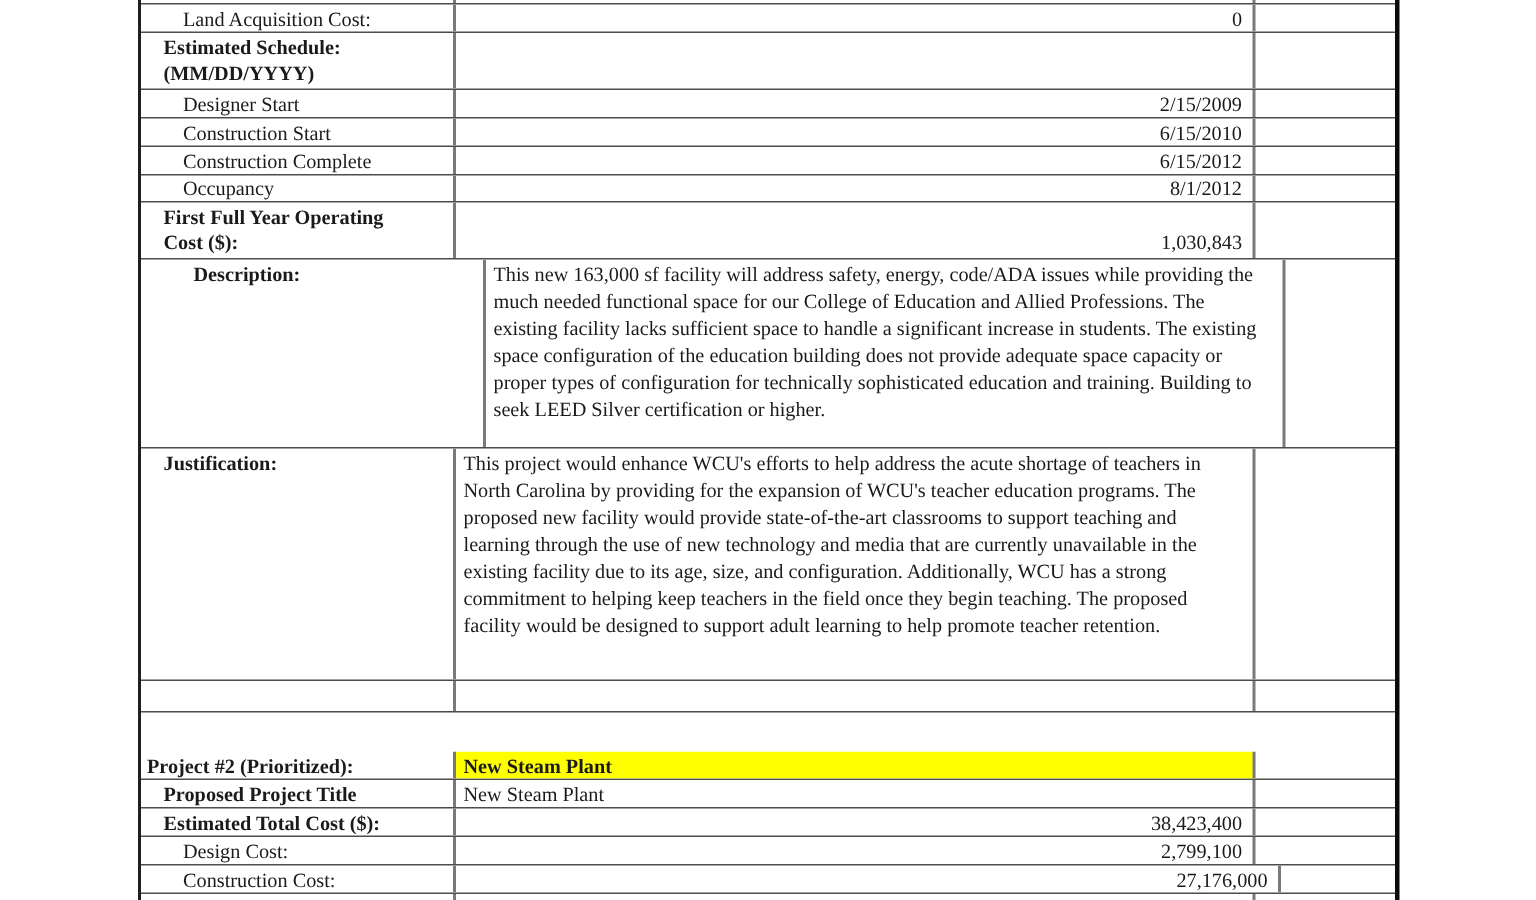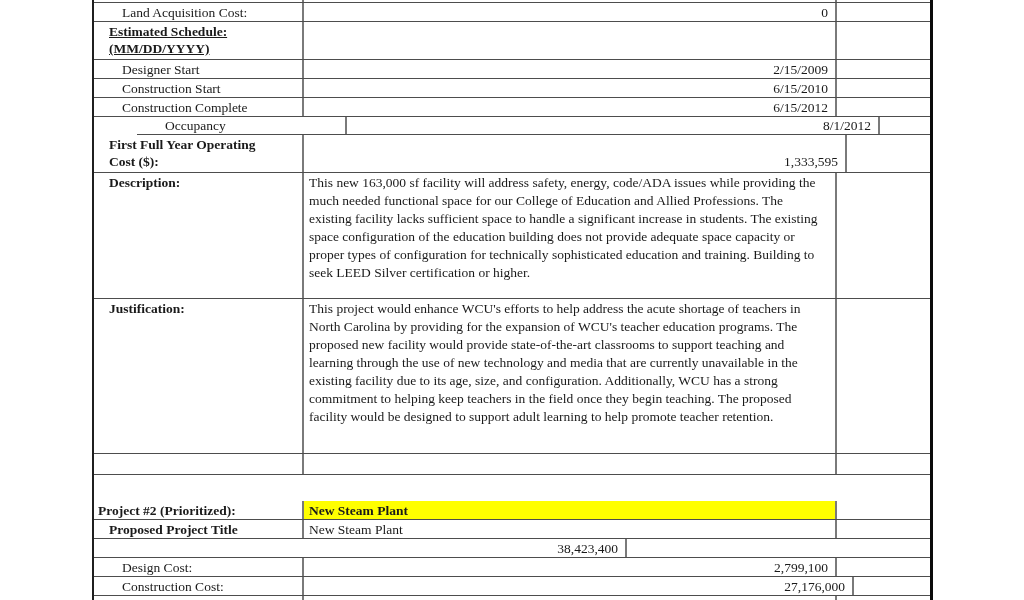--- a/index.html
+++ b/index.html
@@ -80,53 +80,53 @@
       <div class="row" style="height: 3px;">
     <div class="cell cell-label ind0"></div>
     <div class="cell cell-value ar"></div>
     <div class="cell cell-end"></div>
   </div>
       <div class="row" style="height: 19px;">
     <div class="cell cell-label ind2">Land Acquisition Cost:</div>
     <div class="cell cell-value ar">0</div>
     <div class="cell cell-end"></div>
   </div>
-      <div class="row" style="height: 38px; text-decoration: underline;">
+      <div class="row" style="height: 38px;">
     <div class="cell cell-label ind1 b top">Estimated Schedule:
 (MM/DD/YYYY)</div>
     <div class="cell cell-value ar"></div>
     <div class="cell cell-end"></div>
   </div>
       <div class="row" style="height: 19px;">
     <div class="cell cell-label ind2">Designer Start</div>
     <div class="cell cell-value ar">2/15/2009</div>
     <div class="cell cell-end"></div>
   </div>
       <div class="row" style="height: 19px;">
     <div class="cell cell-label ind2">Construction Start</div>
     <div class="cell cell-value ar">6/15/2010</div>
     <div class="cell cell-end"></div>
   </div>
       <div class="row" style="height: 19px;">
     <div class="cell cell-label ind2">Construction Complete</div>
     <div class="cell cell-value ar">6/15/2012</div>
     <div class="cell cell-end"></div>
   </div>
-      <div class="row" style="height: 18px; margin-left: 43px;">
+      <div class="row" style="height: 18px;">
     <div class="cell cell-label ind2">Occupancy</div>
     <div class="cell cell-value ar">8/1/2012</div>
     <div class="cell cell-end"></div>
   </div>
-      <div class="row" style="height: 38px; gap: 10px;">
+      <div class="row" style="height: 38px;">
     <div class="cell cell-label ind1 b top">First Full Year Operating
 Cost ($):</div>
-    <div class="cell cell-value ar vbot">1,333,595</div>
+    <div class="cell cell-value ar vbot">1,030,843</div>
     <div class="cell cell-end"></div>
   </div>
-      <div class="row" style="height: 126px;">
+      <div class="row" style="height: 126px; padding-left: 20px;">
     <div class="cell cell-label ind1 b top">Description:</div>
     <div class="cell cell-value al wrap">This new 163,000 sf facility will address safety, energy, code/ADA issues while providing the much needed functional space for our College of Education and Allied Professions. The existing facility lacks sufficient space to handle a significant increase in students. The existing space configuration of the education building does not provide adequate space capacity or proper types of configuration for technically sophisticated education and training. Building to seek LEED Silver certification or higher.</div>
     <div class="cell cell-end"></div>
   </div>
       <div class="row" style="height: 155px;">
     <div class="cell cell-label ind1 b top">Justification:</div>
     <div class="cell cell-value al wrap">This project would enhance WCU's efforts to help address the acute shortage of teachers in North Carolina by providing for the expansion of WCU's teacher education programs. The proposed new facility would provide state-of-the-art classrooms to support teaching and learning through the use of new technology and media that are currently unavailable in the existing facility due to its age, size, and configuration. Additionally, WCU has a strong commitment to helping keep teachers in the field once they begin teaching. The proposed facility would be designed to support adult learning to help promote teacher retention.</div>
     <div class="cell cell-end"></div>
   </div>
       <div class="row" style="height: 21px;">
@@ -138,20 +138,21 @@
     <div class="cell cell-label ind0 b">Project #2 (Prioritized):</div>
     <div class="cell cell-value al b hi">New Steam Plant</div>
     <div class="cell cell-end"></div>
   </div>
       <div class="row" style="height: 19px;">
     <div class="cell cell-label ind1 b">Proposed Project Title</div>
     <div class="cell cell-value al">New Steam Plant</div>
     <div class="cell cell-end"></div>
   </div>
       <div class="row" style="height: 19px;">
+    <div class="cell cell-label ind1 b">Estimated Total Cost ($):</div>
     <div class="cell cell-value ar">38,423,400</div>
     <div class="cell cell-end"></div>
   </div>
       <div class="row" style="height: 19px;">
     <div class="cell cell-label ind2">Design Cost:</div>
     <div class="cell cell-value ar">2,799,100</div>
     <div class="cell cell-end"></div>
   </div>
       <div class="row" style="height: 19px; gap: 17px;">
     <div class="cell cell-label ind2">Construction Cost:</div>

